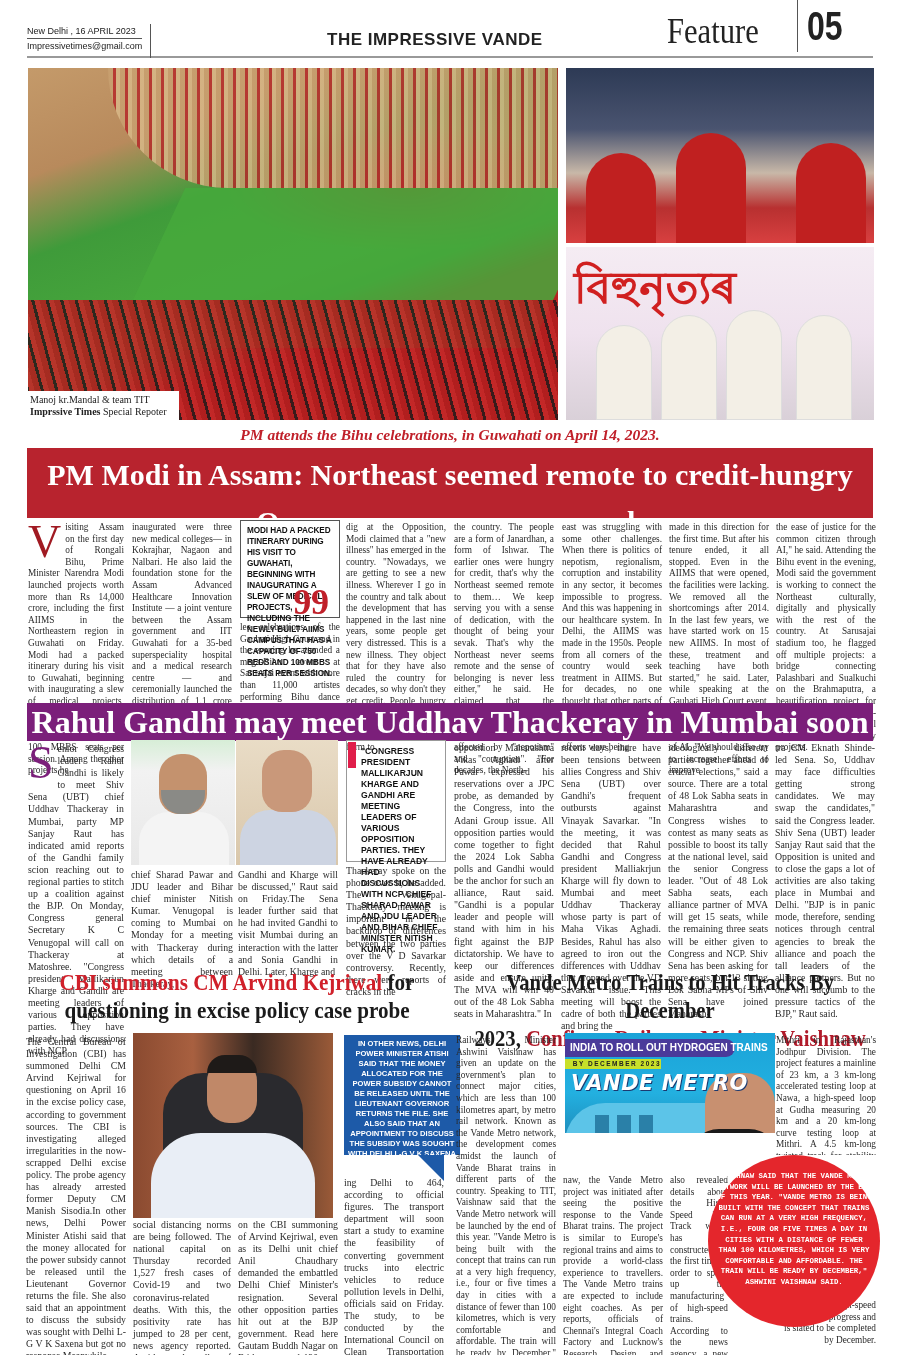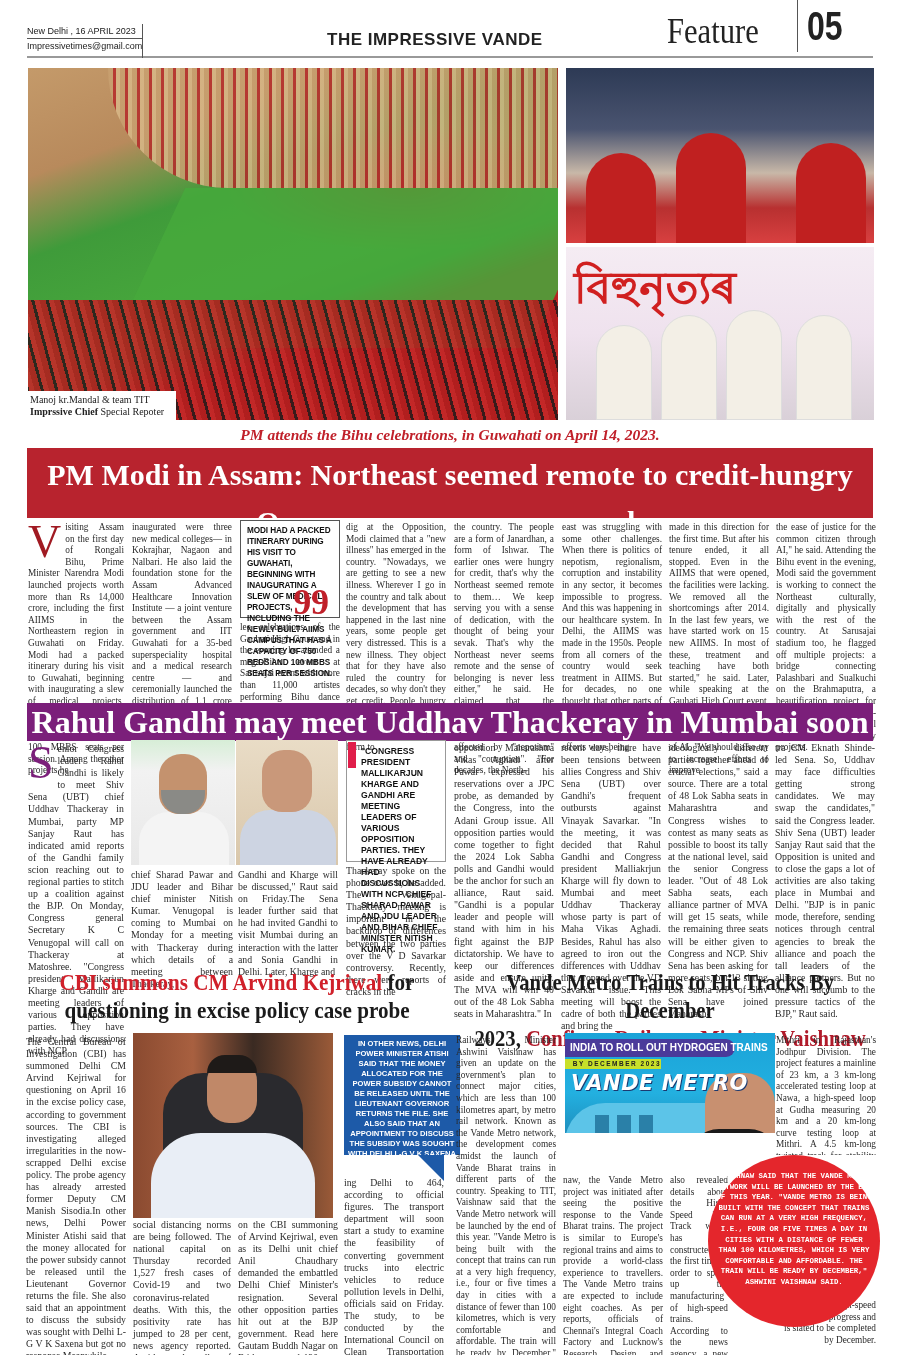--- a/index.html
+++ b/index.html
@@ -1,21 +1,21 @@
 <!DOCTYPE html>
 <html><head>
 <meta charset="utf-8">
 <style>
   * { box-sizing: border-box; margin: 0; padding: 0; }
   html, body { width: 900px; height: 1355px; background: #fff; overflow: hidden; }
   body { font-family: "Liberation Serif", serif; color: #222; position: relative; }
 
   
   .masthead { position: absolute; left: 27px; top: 0; width: 846px; height: 58px; border-bottom: 2px solid #999; }
-  .mh-left { position: absolute; left: 0; top: 24px; font-family: "Liberation Sans", sans-serif; font-size: 9px; line-height: 14px; color: #222; border-right: 1px solid #555; padding-right: 0; height: 34px; }
+  .mh-left { position: absolute; left: 0; top: 24px; font-family: "Liberation Sans", sans-serif; font-size: 9px; line-height: 14px; color: #222; border-right: 1px solid #555; padding-right: 8px; height: 34px; }
   .mh-left div:first-child { border-bottom: 1px solid #555; }
   .mh-title { position: absolute; left: 300px; top: 30px; font-family: "Liberation Sans", sans-serif; font-weight: bold; font-size: 17px; letter-spacing: 0.5px; color: #222; }
   .mh-section { position: absolute; left: 640px; top: 10px; font-family: "Liberation Serif", serif; font-size: 36px; color: #222; transform: scaleX(0.85); transform-origin: left; }
   .mh-divider { position: absolute; left: 770px; top: 0; width: 1px; height: 52px; background: #555; }
   .mh-page { position: absolute; left: 780px; top: 4px; font-family: "Liberation Sans", sans-serif; font-weight: bold; font-size: 40px; color: #222; transform: scaleX(0.8); transform-origin: left; }
 
   
   .photo { position: absolute; overflow: hidden; }
   .photo-main { left: 28px; top: 68px; width: 530px; height: 352px;
     background:
@@ -99,21 +99,21 @@
   <div class="mh-divider"></div>
   <div class="mh-page">05</div>
 </header>
 
 <div class="photo photo-main">
   <div class="crowd-top"></div>
   <div class="field"></div>
   <div class="crowd"></div>
   <div class="photo-credit">
     <div>Manoj kr.Mandal &amp; team TIT</div>
-    <div><b>Imprssive Chief</b><span> Special  Repoter</span></div>
+    <div><b>Imprssive Times</b><span> Special  Repoter</span></div>
   </div>
 </div>
 <div class="photo photo-tr">
   <div class="dancer" style="left:20px"></div>
   <div class="dancer" style="left:110px;height:110px"></div>
   <div class="dancer" style="left:230px;height:100px"></div>
 </div>
 <div class="photo photo-br">
   <div class="banner-text">বিহুনৃত্যৰ</div>
   <div class="person" style="left:30px"></div>

